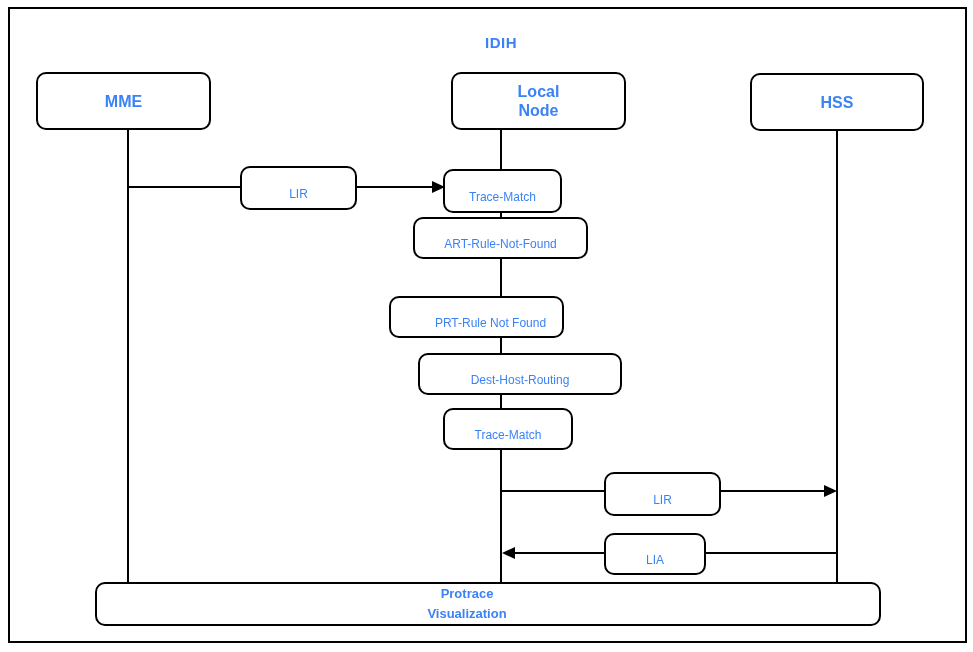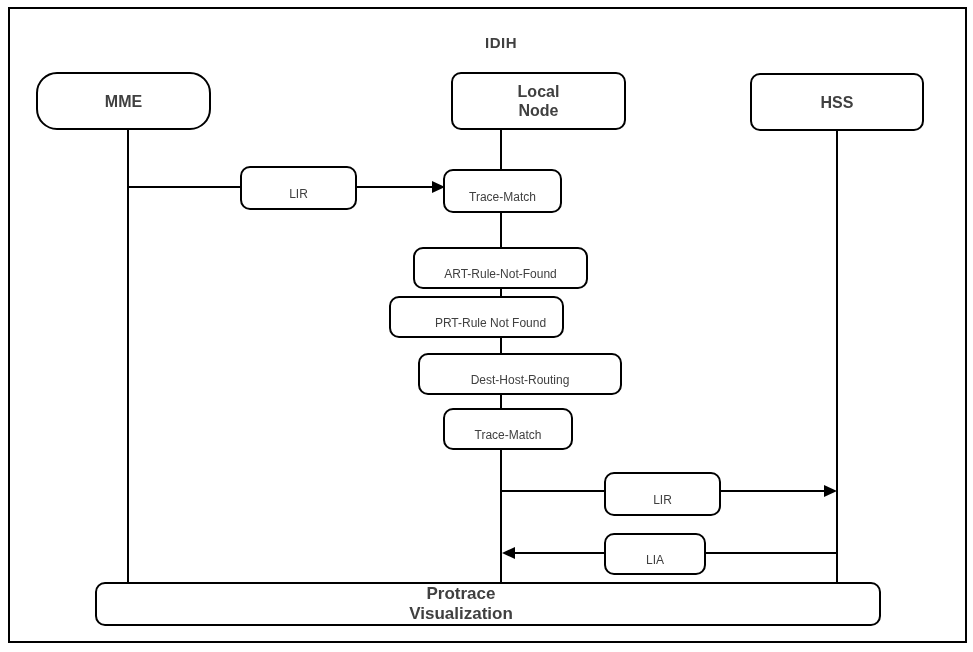--- a/index.html
+++ b/index.html
@@ -6,21 +6,21 @@
     margin: 0;
     padding: 0;
     background: #ffffff;
   }
   .canvas {
     position: relative;
     width: 973px;
     height: 652px;
     background: #ffffff;
     font-family: "Liberation Sans", sans-serif;
-    color: #404040;
+    color: #3b82f6;
     overflow: hidden;
   }
   .frame {
     position: absolute;
     left: 8px;
     top: 7px;
     width: 959px;
     height: 636px;
     box-sizing: border-box;
     border: 2px solid #000000;
@@ -91,26 +91,26 @@
     top: 582px;
     width: 786px;
     height: 44px;
     box-sizing: border-box;
     border: 2px solid #000000;
     border-radius: 10px;
     background: #ffffff;
   }
   .footer-label {
     position: absolute;
-    left: 95px;
+    left: 101px;
     top: 584px;
     width: 732px;
     text-align: center;
     font-weight: bold;
-    font-size: 17px;
+    font-size: 13px;
     line-height: 20px;
     white-space: pre-line;
   }
 </style>
 </head>
 <body>
 
 <div class="canvas">
 
   <div class="frame"></div>
@@ -123,39 +123,39 @@
 
   <div class="hline" style="left:127px; top:186px; width:306px;"></div>
   <div class="arrow-right" style="left:432px; top:181px;"></div>
 
   <div class="hline" style="left:500px; top:490px; width:325px;"></div>
   <div class="arrow-right" style="left:824px; top:485px;"></div>
 
   <div class="hline" style="left:514px; top:552px; width:322px;"></div>
   <div class="arrow-left" style="left:502px; top:547px;"></div>
 
-  <div class="node" style="left:36px; top:72px; width:175px; height:58px;border-radius:21px;">
+  <div class="node" style="left:36px; top:72px; width:175px; height:58px;">
     <span class="entity">MME</span>
   </div>
   <div class="node" style="left:415px; top:72px; width:175px; height:58px;margin-left:36px;">
     <span class="entity">Local
 Node</span>
   </div>
   <div class="node" style="left:750px; top:73px; width:174px; height:58px;">
     <span class="entity">HSS</span>
   </div>
 
   <div class="node" style="left:240px; top:166px; width:117px; height:44px;">
     <span class="msg">LIR</span>
   </div>
 
   <div class="node" style="left:443px; top:169px; width:119px; height:44px;">
     <span class="msg">Trace-Match</span>
   </div>
-  <div class="node" style="left:413px; top:247px; width:175px; height:42px;justify-content:center;">
+  <div class="node" style="left:413px; top:217px; width:175px; height:42px;justify-content:center;">
     <span class="msg">ART-Rule-Not-Found</span>
   </div>
   <div class="node" style="left:389px; top:296px; width:175px; height:42px;padding-left:28px;">
     <span class="msg">PRT-Rule Not Found</span>
   </div>
   <div class="node" style="left:418px; top:353px; width:204px; height:42px;">
     <span class="msg">Dest-Host-Routing</span>
   </div>
   <div class="node" style="left:443px; top:408px; width:130px; height:42px;">
     <span class="msg">Trace-Match</span>

